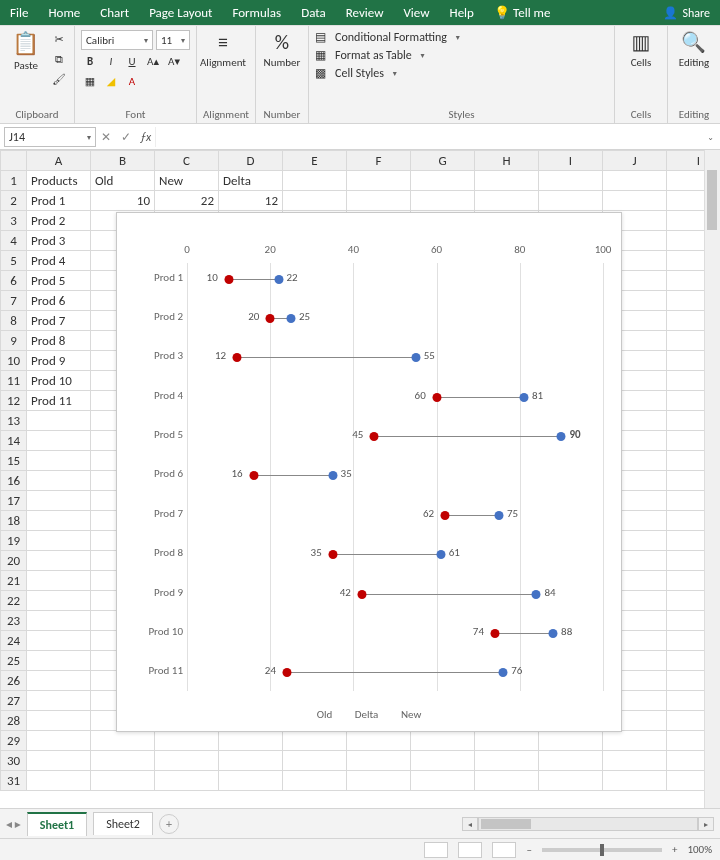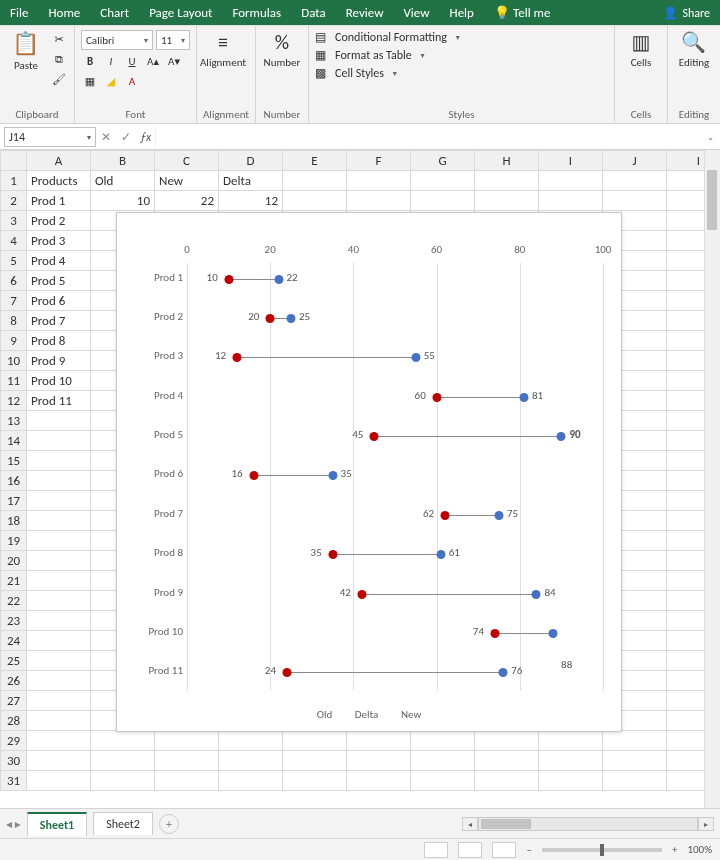--- a/index.html
+++ b/index.html
@@ -769,21 +769,21 @@
           <div class="dot new" style="left:84%;"></div>
           <div class="dlbl" style="left:calc(42% - 22px);">42</div>
           <div class="dlbl" style="left:calc(84% + 8px);">84</div>
         </div>
         <div class="row-item" style="top: 84.8%;">
           <div class="row-label">Prod 10</div>
           <div class="conn" style="left:74%; width:14%;"></div>
           <div class="dot old" style="left:74%;"></div>
           <div class="dot new" style="left:88%;"></div>
           <div class="dlbl" style="left:calc(74% - 22px);">74</div>
-          <div class="dlbl" style="left:calc(88% + 8px);margin-top:33px;">88</div>
+          <div class="dlbl" style="left:calc(88% + 8px);">88</div>
         </div>
         <div class="row-item" style="top: 94%;">
           <div class="row-label">Prod 11</div>
           <div class="conn" style="left:24%; width:52%;"></div>
           <div class="dot old" style="left:24%;"></div>
           <div class="dot new" style="left:76%;"></div>
           <div class="dlbl" style="left:calc(24% - 22px);">24</div>
           <div class="dlbl" style="left:calc(76% + 8px);">76</div>
         </div>
       </div>

